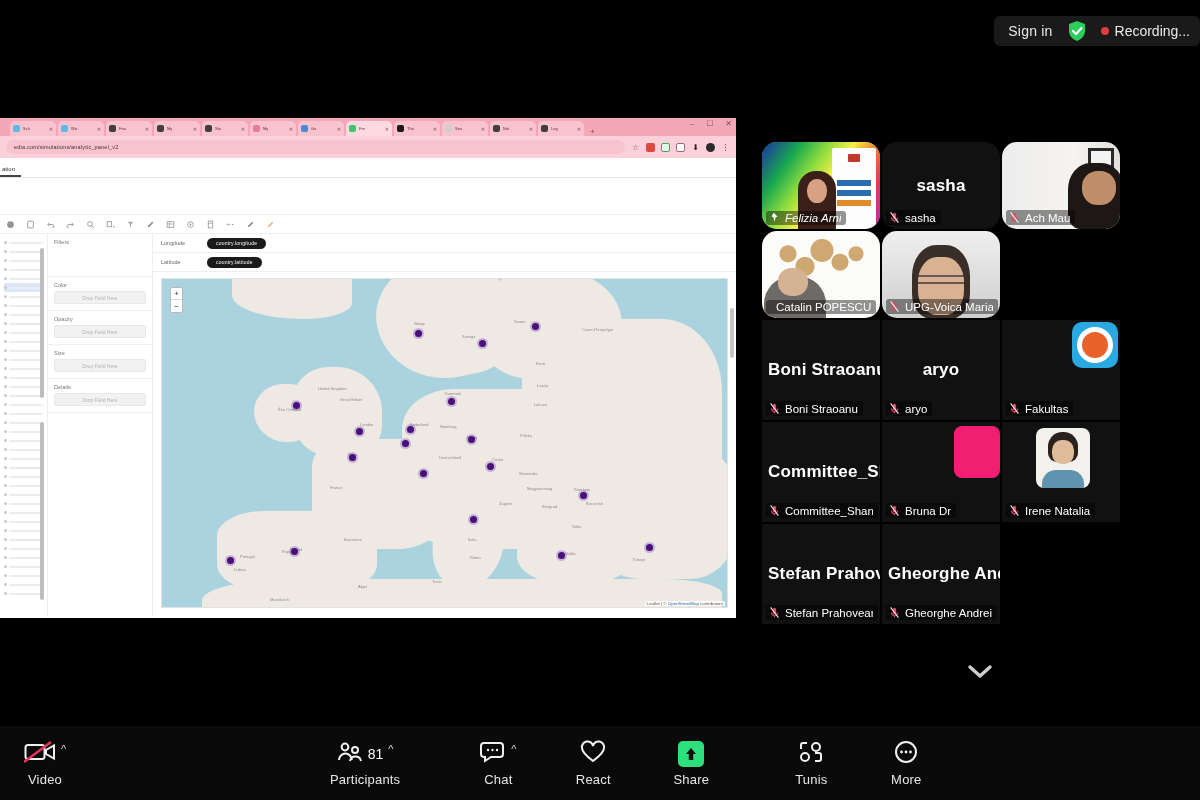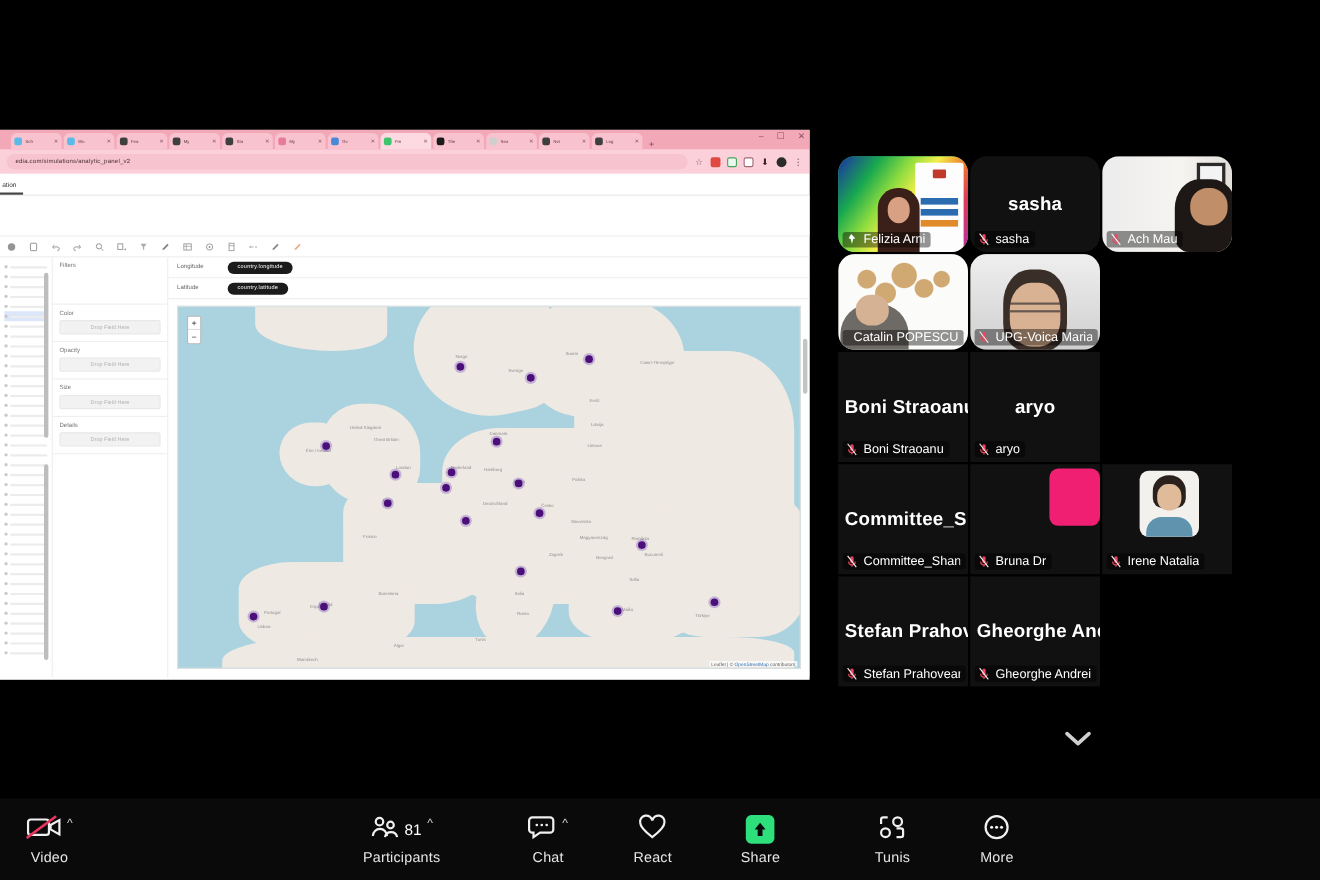--- a/index.html
+++ b/index.html
@@ -84,21 +84,21 @@
   .attrib a { color: #2b6cb0; text-decoration: none; }
   .vscroll { position: absolute; right: 2px; top: 150px; width: 4px; height: 50px; background: #c4c4c4; border-radius: 2px; }
 
   
   .gallery { position: absolute; left: 762px; top: 142px; width: 438px; height: 520px; }
   .gridrow { display: flex; gap: 2px; margin-bottom: 2px; }
   .tile { position: relative; background: #111; overflow: hidden; }
   .tile.h { height: 87px; border-radius: 15px; }
   .tile.h2 { height: 100px; }
   .tile.w { width: 118px; }
-  .tile.active { box-shadow: inset 0 0 0 2px #29e07a; }
+  .tile.active { box-shadow: inset 0 0 0 2px #29e07a; font-style: italic; }
   .bigname { position: absolute; left: 0; right: 0; top: 50%; transform: translateY(-50%);
              text-align: center; color: #fff; font-size: 17px; font-weight: bold; letter-spacing: .2px;
              white-space: nowrap; overflow: hidden; }
   .bigname.left { text-align: left; padding-left: 6px; }
   .namechip { position: absolute; left: 4px; bottom: 4px; display: flex; align-items: center; gap: 5px;
               background: rgba(0,0,0,.42); border-radius: 3px; padding: 1px 5px 1px 3px; max-width: 112px; }
   .namechip span { color: #fff; font-size: 11.5px; white-space: nowrap; overflow: hidden; text-overflow: clip; }
   .micoff { width: 11px; height: 13px; flex: 0 0 auto; }
   .pin { width: 11px; height: 12px; flex: 0 0 auto; }
   .photo { position: absolute; inset: 0; }
@@ -115,20 +115,33 @@
   .caret { color: #d9d9d9; font-size: 11px; transform: translateY(-5px); }
   .count { color: #fff; font-size: 14px; }
   .sharebox { width: 26px; height: 26px; background: #2ee07c; border-radius: 5px;
               display: flex; align-items: center; justify-content: center; }
 </style>
 </head>
 <body>
 
 <div id="stage">
 
+  <div class="topbar">
+    <div class="signin">Sign in</div>
+    <div class="shield">
+      <svg width="20" height="22" viewBox="0 0 20 22">
+        <path d="M10 1 L18 4 V11 C18 16 14 19.5 10 21 C6 19.5 2 16 2 11 V4 Z" fill="#2ecc5a"></path>
+        <path d="M6 11 l3 3 l5.5 -6" stroke="#fff" stroke-width="2.2" fill="none" stroke-linecap="round" stroke-linejoin="round"></path>
+      </svg>
+    </div>
+    <div class="recording">
+      <i class="recdot"></i>
+      <span>Recording...</span>
+    </div>
+  </div>
 
   <div class="browserwin">
 
     <div class="tabstrip">
       <div style="width:8px;"></div>
       <div id="tabs-host" style="display:flex;align-items:flex-end;">
           <div class="tab">
             <i class="fav" style="background:#5bbbe8"></i>
             <span class="tabtxt">Sch</span>
             <span class="tabx">✕</span>
@@ -665,20 +678,34 @@
             <div class="namechip">
               <svg class="micoff" viewBox="0 0 14 16">
                 <path d="M7 2 a2 2 0 0 1 2 2 v4 a2 2 0 0 1 -4 0 V4 a2 2 0 0 1 2 -2 Z" fill="#e8455f"></path>
                 <path d="M3.2 8 a3.8 3.8 0 0 0 7.6 0" stroke="#e8455f" stroke-width="1.4" fill="none"></path>
                 <path d="M7 12 V14" stroke="#e8455f" stroke-width="1.4"></path>
                 <path d="M2 1.5 L12 14.5" stroke="#f2f2f2" stroke-width="1.3"></path>
               </svg>
               <span>aryo</span>
             </div>
           </div>
+          <div class="tile w h2">
+            <div style="position:absolute;right:2px;top:2px;width:46px;height:46px;border-radius:10px;background:#2aa9e0;display:flex;align-items:center;justify-content:center;">
+              <div style="width:26px;height:26px;border-radius:50%;background:#e8622a;box-shadow:0 0 0 5px #fff;"></div>
+            </div>
+            <div class="namechip">
+              <svg class="micoff" viewBox="0 0 14 16">
+                <path d="M7 2 a2 2 0 0 1 2 2 v4 a2 2 0 0 1 -4 0 V4 a2 2 0 0 1 2 -2 Z" fill="#e8455f"></path>
+                <path d="M3.2 8 a3.8 3.8 0 0 0 7.6 0" stroke="#e8455f" stroke-width="1.4" fill="none"></path>
+                <path d="M7 12 V14" stroke="#e8455f" stroke-width="1.4"></path>
+                <path d="M2 1.5 L12 14.5" stroke="#f2f2f2" stroke-width="1.3"></path>
+              </svg>
+              <span>Fakultas</span>
+            </div>
+          </div>
         </div>
         <div class="gridrow">
           <div class="tile w h2">
             <div class="bigname left">Committee_Sha...</div>
             <div class="namechip">
               <svg class="micoff" viewBox="0 0 14 16">
                 <path d="M7 2 a2 2 0 0 1 2 2 v4 a2 2 0 0 1 -4 0 V4 a2 2 0 0 1 2 -2 Z" fill="#e8455f"></path>
                 <path d="M3.2 8 a3.8 3.8 0 0 0 7.6 0" stroke="#e8455f" stroke-width="1.4" fill="none"></path>
                 <path d="M7 12 V14" stroke="#e8455f" stroke-width="1.4"></path>
                 <path d="M2 1.5 L12 14.5" stroke="#f2f2f2" stroke-width="1.3"></path>

